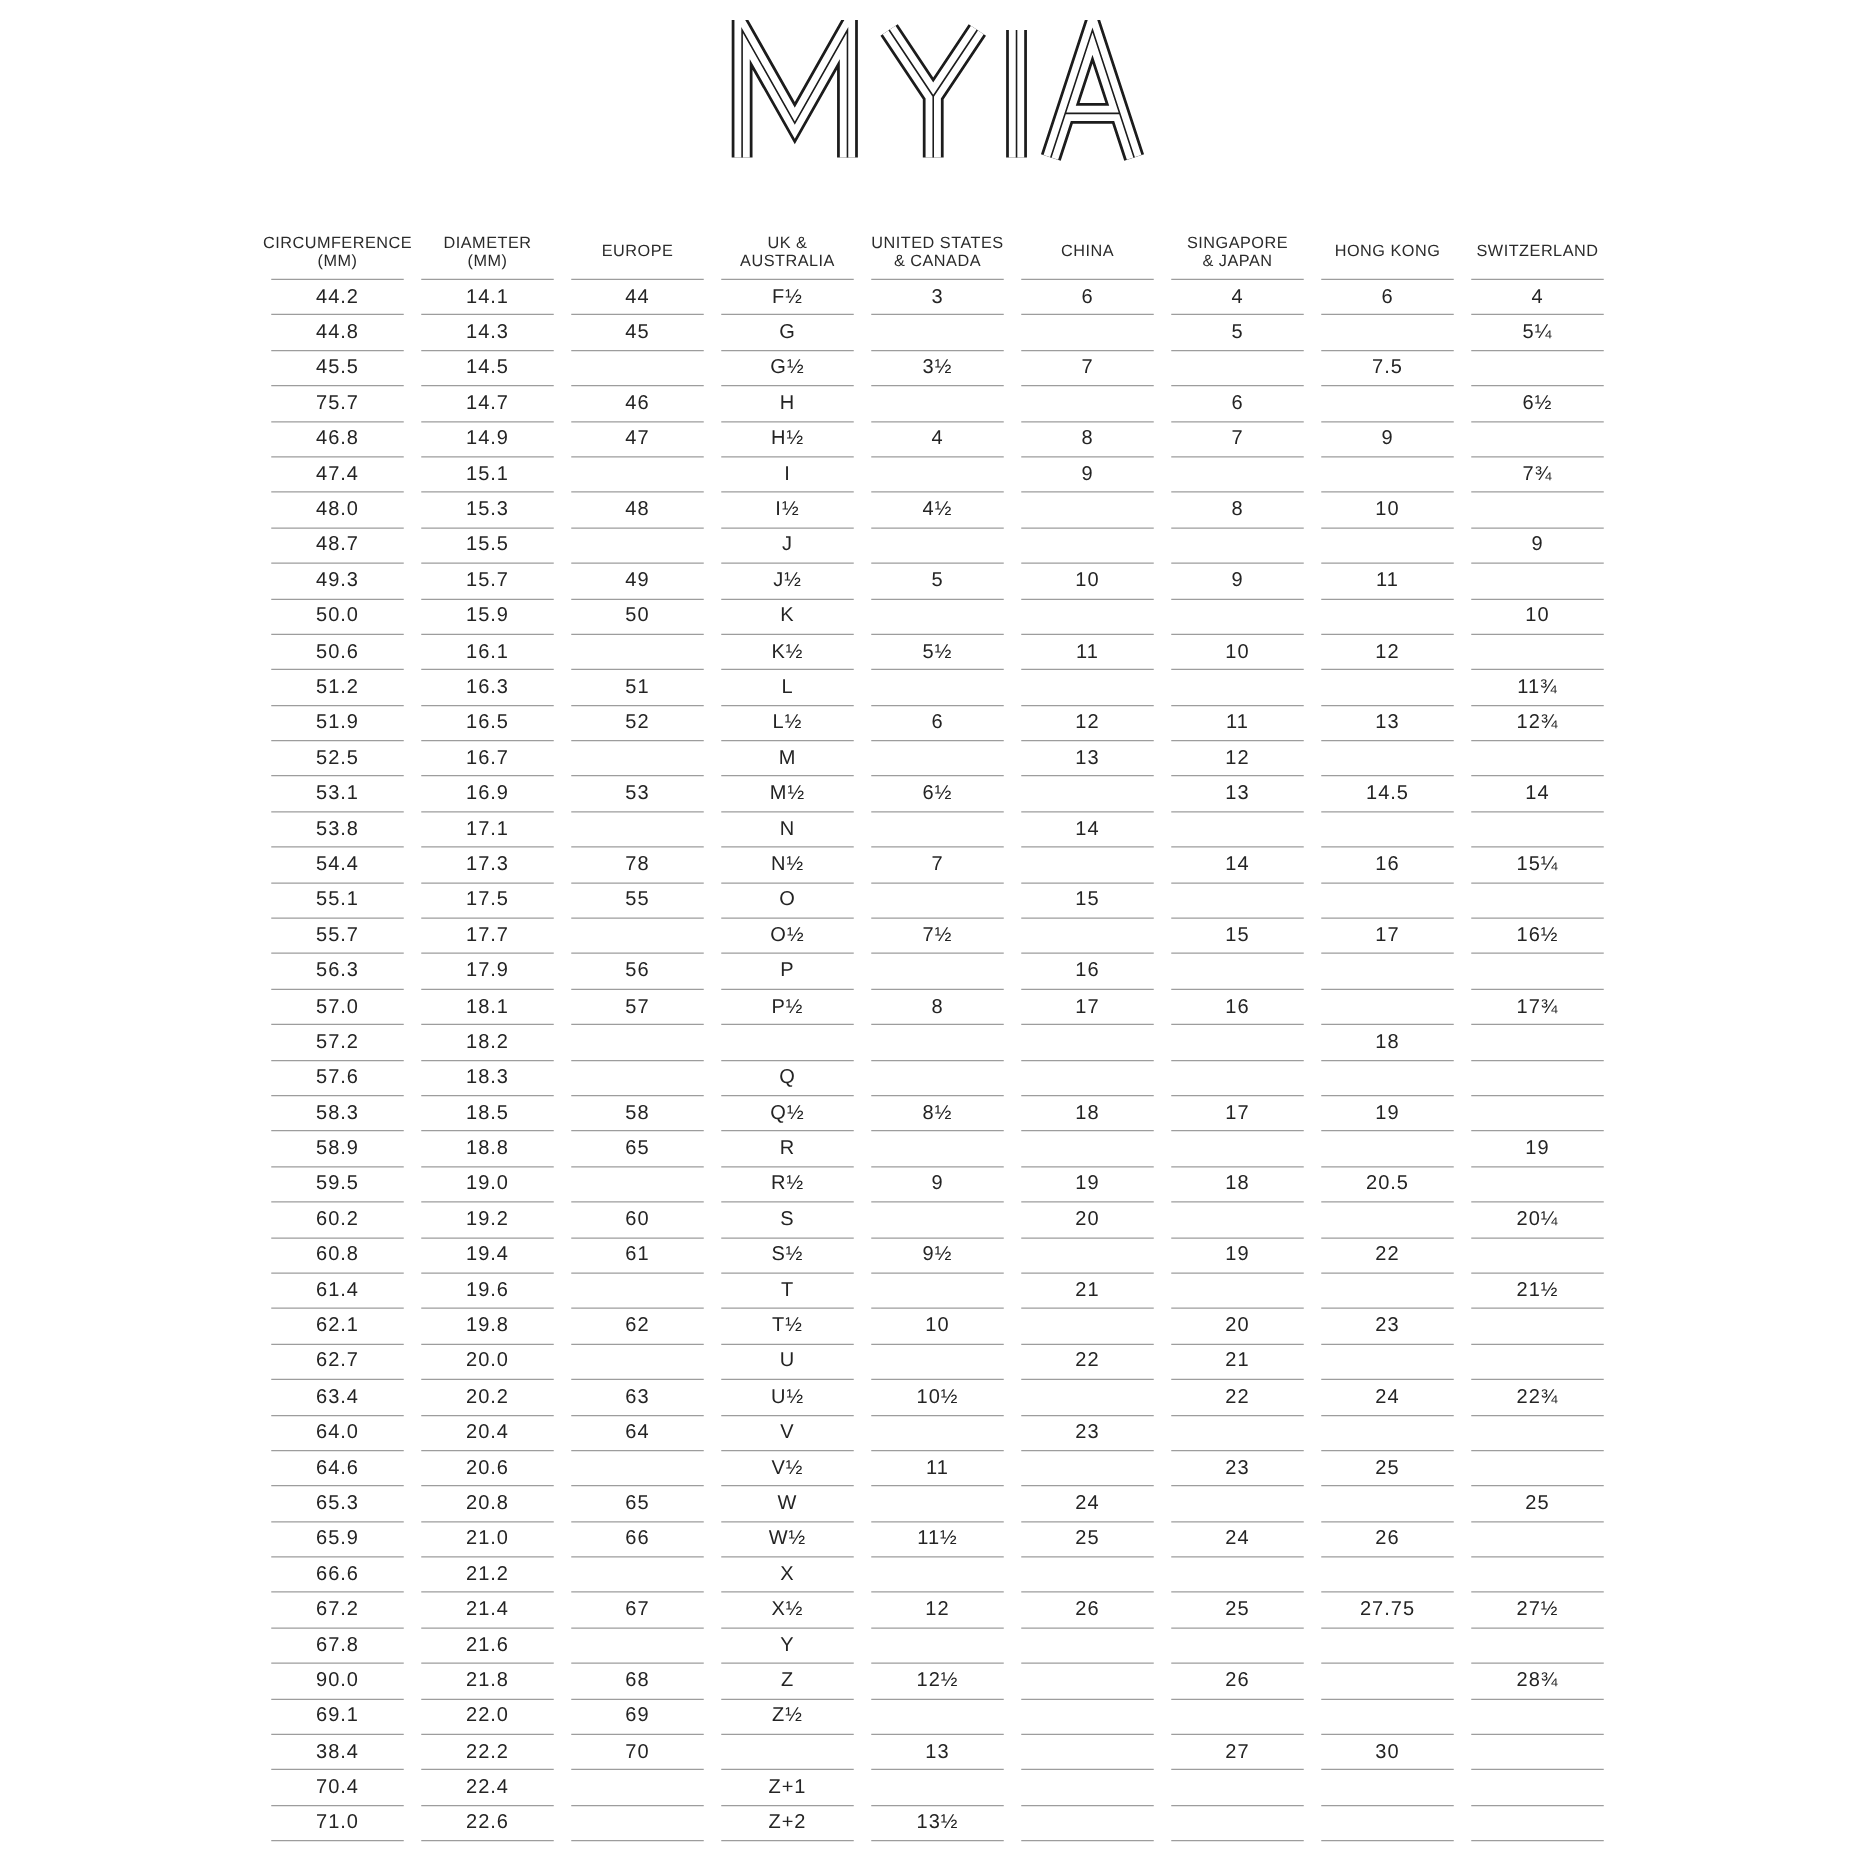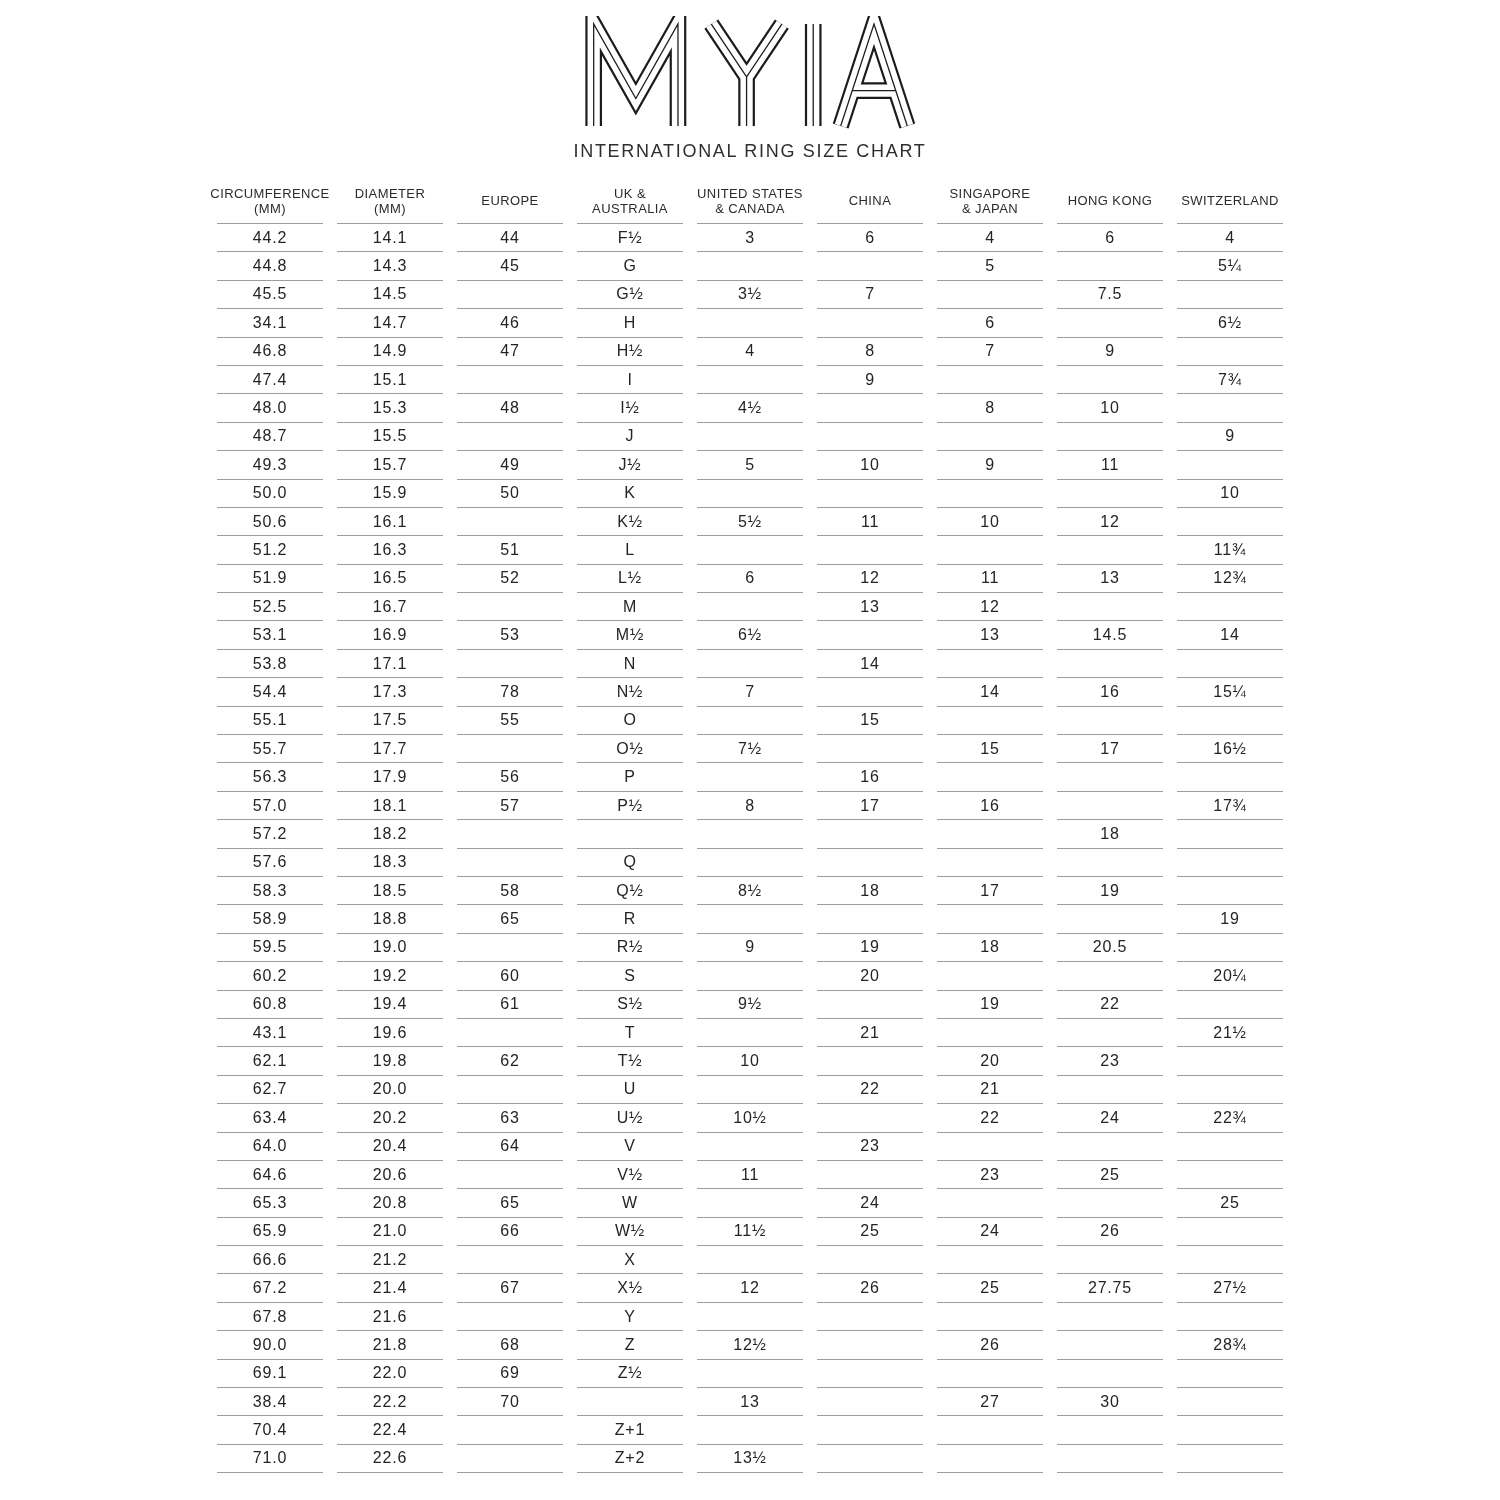--- a/index.html
+++ b/index.html
@@ -102,21 +102,20 @@
         </g>
         <g>
           <path d="M268,112 L302,8 L336,112 M280,76 L324,76" stroke="#1c1c1c" stroke-width="17"></path>
           <path d="M268,112 L302,8 L336,112 M280,76 L324,76" stroke="#ffffff" stroke-width="12.5"></path>
           <path d="M268,112 L302,8 L336,112 M280,76 L324,76" stroke="#1c1c1c" stroke-width="1.3"></path>
         </g>
       </g>
     </svg>
   </div>
 
-  <div class="subtitle">INTERNATIONAL RING SIZE CHART</div>
 
   <div class="ring-table">
       <div class="th">
         <div>CIRCUMFERENCE</div>
         <div>(MM)</div>
       </div>
       <div class="th">
         <div>DIAMETER</div>
         <div>(MM)</div>
       </div>
@@ -164,21 +163,21 @@
       <div class="td">5¼</div>
       <div class="td">45.5</div>
       <div class="td">14.5</div>
       <div class="td"></div>
       <div class="td">G½</div>
       <div class="td">3½</div>
       <div class="td">7</div>
       <div class="td"></div>
       <div class="td">7.5</div>
       <div class="td"></div>
-      <div class="td">34.1</div>
+      <div class="td">75.7</div>
       <div class="td">14.7</div>
       <div class="td">46</div>
       <div class="td">H</div>
       <div class="td"></div>
       <div class="td"></div>
       <div class="td">6</div>
       <div class="td"></div>
       <div class="td">6½</div>
       <div class="td">46.8</div>
       <div class="td">14.9</div>
@@ -389,21 +388,21 @@
       <div class="td">20¼</div>
       <div class="td">60.8</div>
       <div class="td">19.4</div>
       <div class="td">61</div>
       <div class="td">S½</div>
       <div class="td">9½</div>
       <div class="td"></div>
       <div class="td">19</div>
       <div class="td">22</div>
       <div class="td"></div>
-      <div class="td">43.1</div>
+      <div class="td">61.4</div>
       <div class="td">19.6</div>
       <div class="td"></div>
       <div class="td">T</div>
       <div class="td"></div>
       <div class="td">21</div>
       <div class="td"></div>
       <div class="td"></div>
       <div class="td">21½</div>
       <div class="td">62.1</div>
       <div class="td">19.8</div>

